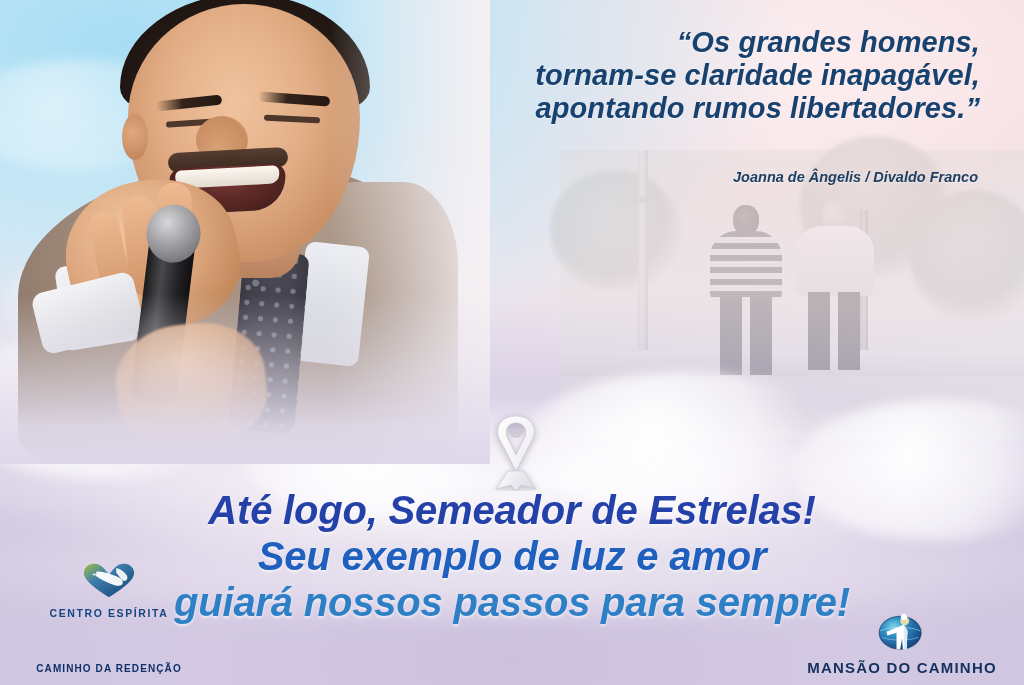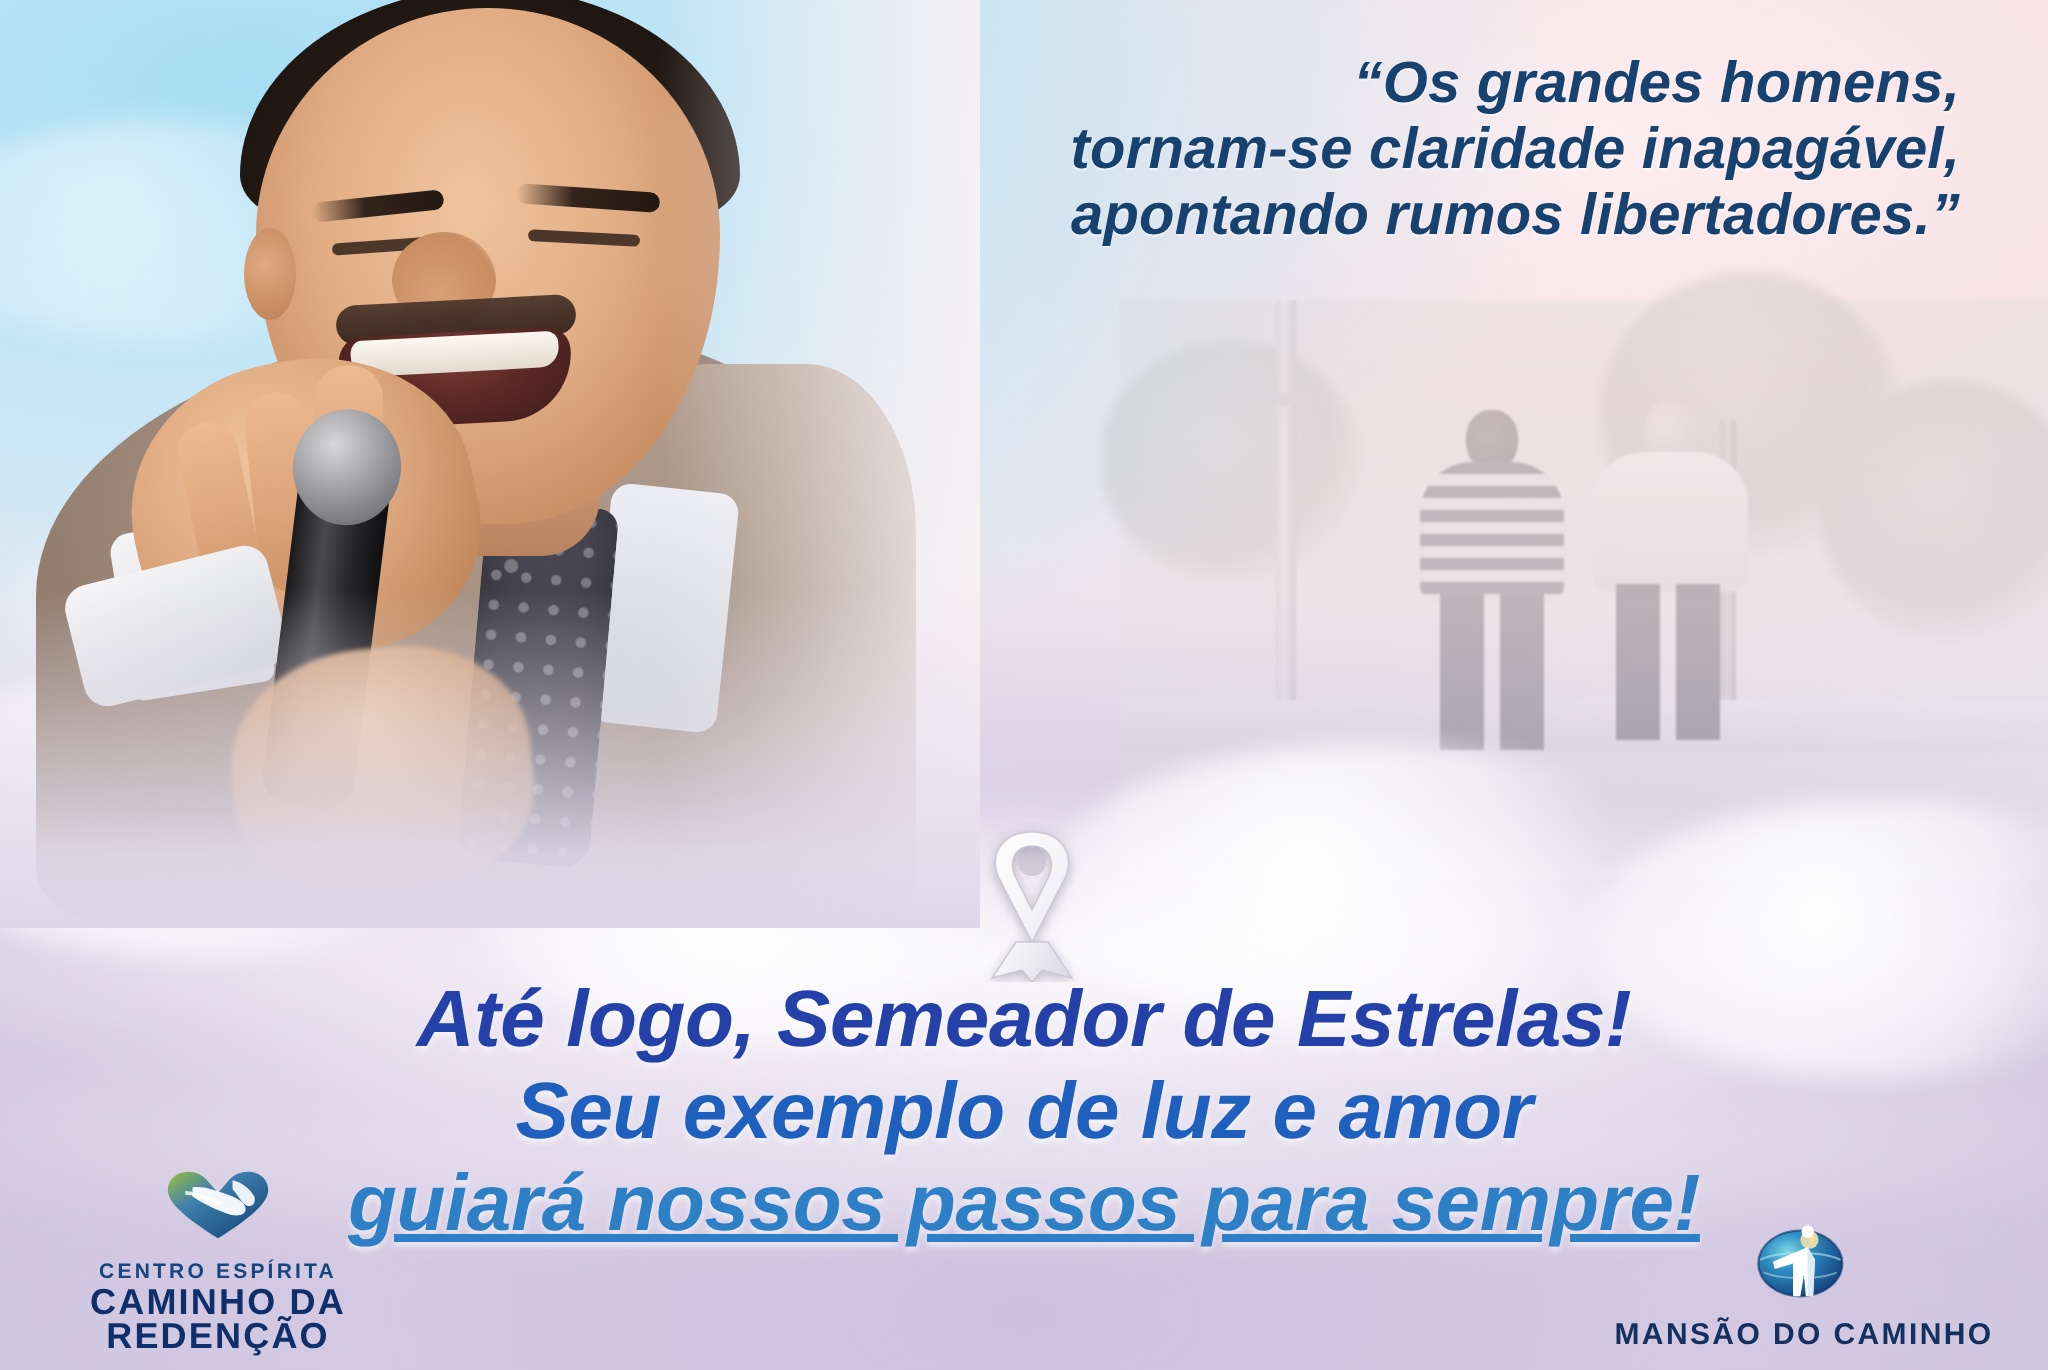--- a/index.html
+++ b/index.html
@@ -151,34 +151,35 @@
   .ribbon{position:absolute;left:478px;top:409px;width:76px;height:82px;}
 
   .headline{
     position:absolute;left:0;right:0;top:487px;text-align:center;
     font-style:italic;font-weight:bold;
     font-size:40px;line-height:46px;letter-spacing:-.2px;
   }
   .headline .ln{display:block;white-space:nowrap;}
   .hl1{color:#2341a8;text-shadow:0 2px 3px rgba(255,255,255,.6);}
   .hl2{color:#1f5fbe;text-shadow:0 2px 3px rgba(255,255,255,.6);}
-  .hl3{color:#2d7fc6;text-shadow:0 2px 3px rgba(255,255,255,.6);text-decoration:underline;}
+  .hl3{color:#2d7fc6;text-shadow:0 2px 3px rgba(255,255,255,.6);}
 
   
   .logo{position:absolute;bottom:8px;text-align:center;}
   .logo-left{left:5px;width:208px;}
   .logo-right{right:12px;width:220px;}
   .logo-mark{display:block;margin:0 auto 4px;}
   .logo-l1{
     font-size:10.5px;font-weight:bold;letter-spacing:1.6px;color:#16457f;
     line-height:13px;
   }
   .logo-l2{
-    font-size:18px;font-weight:bold;letter-spacing:1.1px;color:#0f2f6b;
+    font-size:10px;font-weight:bold;letter-spacing:1.1px;color:#0f2f6b;
     line-height:17px;
+    margin-top:40px;
   }
   .logo-r1{
     font-size:15px;font-weight:bold;letter-spacing:1.2px;color:#14305f;
     line-height:18px;
   }
 </style>
 </head>
 <body>
 
 <div class="poster">
@@ -258,20 +259,21 @@
     <div class="p-hand2"></div>
     <div class="p-fadeR"></div>
     <div class="p-fade"></div>
   </div>
 
   <div class="quote">
     <span class="ln">“Os grandes homens,</span>
     <span class="ln">tornam-se claridade inapagável,</span>
     <span class="ln">apontando rumos libertadores.”</span>
   </div>
+  <div class="attrib">Joanna de Ângelis / Divaldo Franco</div>
 
   <div class="ribbon">
     <svg viewBox="0 0 76 82" width="76" height="82" aria-hidden="true">
       <defs>
         <linearGradient id="rg" x1="0" y1="0" x2="1" y2="1">
           <stop offset="0%" stop-color="#ffffff"></stop>
           <stop offset="55%" stop-color="#f3f2f6"></stop>
           <stop offset="100%" stop-color="#d9d7e0"></stop>
         </linearGradient>
       </defs>

